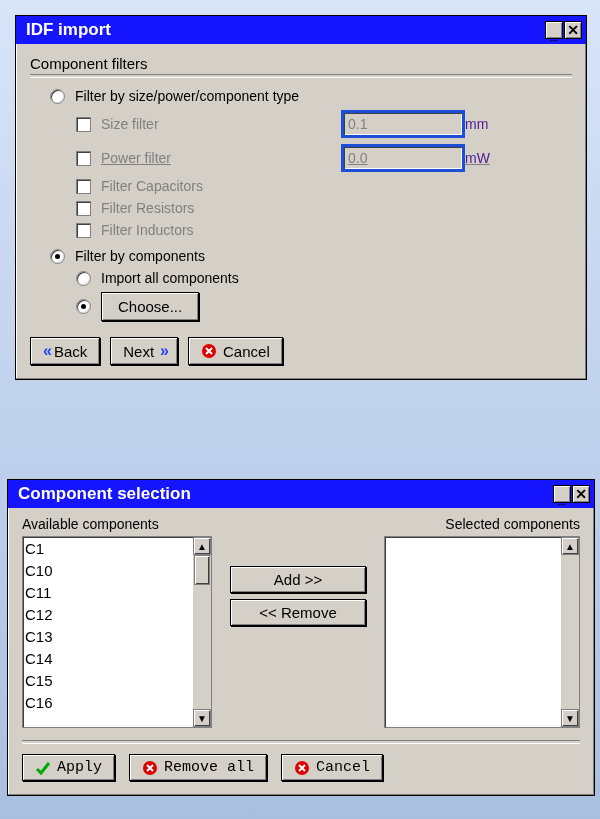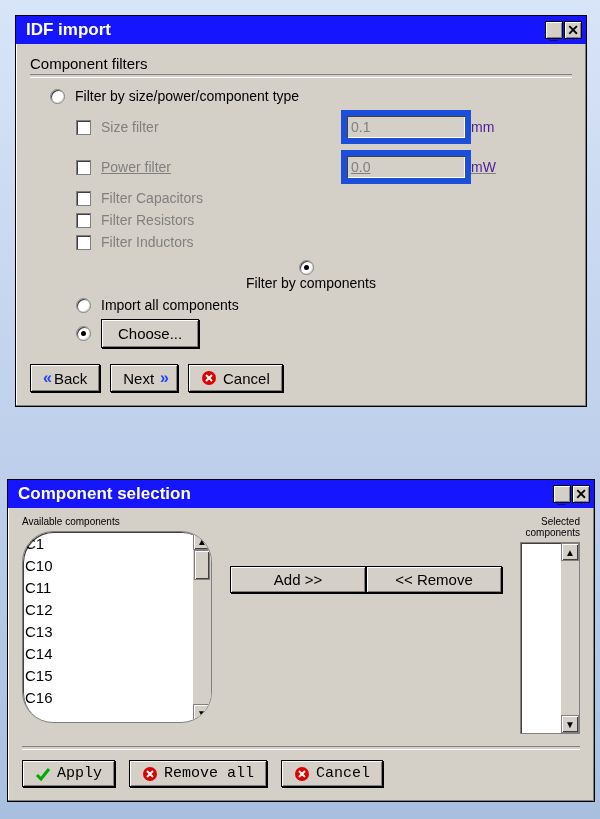--- a/index.html
+++ b/index.html
@@ -51,21 +51,21 @@
   .checkbox {
     width:13px;height:13px;
     background:#fff;border:1px solid #808080;
     box-shadow:inset 1px 1px 0 #404040;
     margin-right:10px;flex-shrink:0;
   }
   .disabled { color:#808080; }
   .txtfield {
     width:110px;height:20px;
     background:#d4d0c8;
-    border:6px solid #1d4ed8;
+    border:3px solid #1d4ed8;
     box-shadow:inset 1px 1px 0 #404040, inset -1px -1px 0 #fff;
     color:#808080;
     padding:1px 4px;font-size:14px;
   }
   .unit { color:#4c1d95; width:36px; }
   .btn {
     background:#d4d0c8;
     border:1px solid #000;
     box-shadow:1px 1px 0 #000, inset 1px 1px 0 #fff, inset -1px -1px 0 #808080;
     padding:4px 12px;
@@ -100,22 +100,22 @@
     box-sizing:border-box;
   }
   .sb-track { flex:1; }
   .sb-thumb {
     width:16px;background:#d4d0c8;
     border:1px solid #808080;
     box-shadow:inset 1px 1px 0 #fff, inset -1px -1px 0 #404040;
     box-sizing:border-box;
     margin:auto;
   }
-  .col-label { font-size:10px; margin-bottom:4px; }
-  .midbtns { display:flex;flex-direction:row;align-items:center;justify-content:space-between; }
+  .col-label { font-size:14px; margin-bottom:4px; }
+  .midbtns { display:flex;flex-direction:column;gap:6px;align-items:center;justify-content:space-between; }
 </style>
 </head>
 <body>
 
 <div class="window" style="left:15px;top:15px;width:570px;">
   <div class="titlebar">
     <span>IDF import</span>
     <span class="spacer"></span>
     <span class="titlebtn">
         <span style="position:relative;top:4px;">_</span>
@@ -152,21 +152,21 @@
         <div class="check-row disabled">
           <span class="checkbox"></span>
           <span>Filter Resistors</span>
         </div>
         <div class="check-row disabled">
           <span class="checkbox"></span>
           <span>Filter Inductors</span>
         </div>
       </div>
 
-      <div class="radio-row" style="margin-top:10px;flex-direction:column;">
+      <div class="radio-row" style="margin-top:10px;">
         <span class="radio-outer">
             <span class="radio-dot"></span>
           </span>
         <span>Filter by components</span>
       </div>
 
       <div style="padding-left:26px;">
         <div class="radio-row">
           <span class="radio-outer"></span>
           <span>Import all components</span>
@@ -211,21 +211,21 @@
     <span class="titlebtn">
         <span style="position:relative;top:4px;">_</span>
       </span>
     <span class="titlebtn">✕</span>
   </div>
   <div class="client">
     <div style="display:flex;gap:18px;align-items:flex-start;">
 
       <div style="flex:0 0 190px;">
         <div class="col-label">Available components</div>
-        <div class="listbox" style="height:190px;border-radius:31px;">
+        <div class="listbox" style="height:190px;">
           <div class="items" id="avail-items">
               <div>C1</div>
               <div>C10</div>
               <div>C11</div>
               <div>C12</div>
               <div>C13</div>
               <div>C14</div>
               <div>C15</div>
               <div>C16</div>
             </div>

